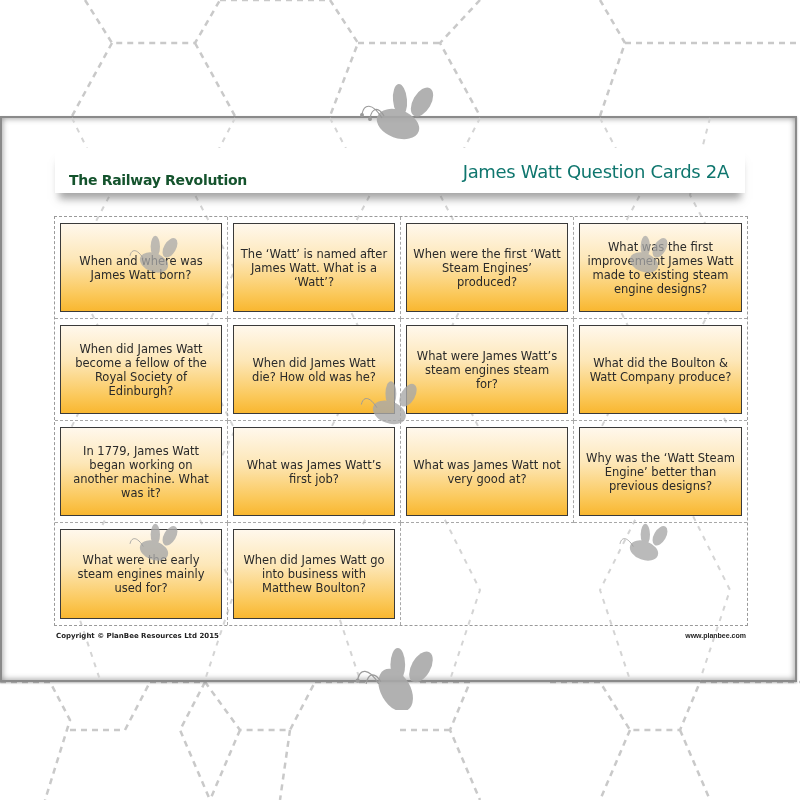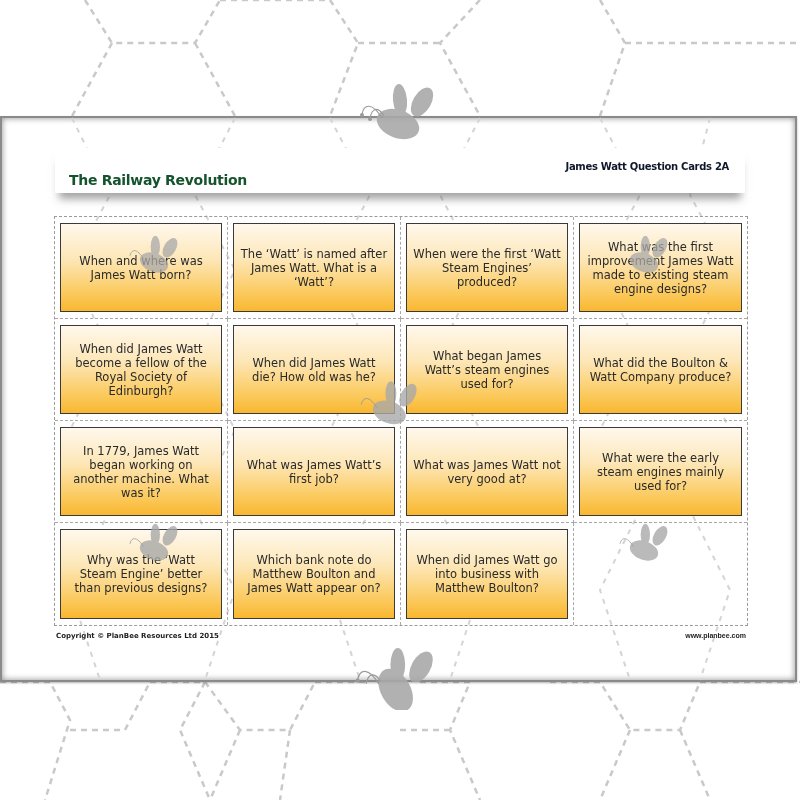--- a/index.html
+++ b/index.html
@@ -5,21 +5,21 @@
   html, body { margin:0; padding:0; }
   body { width:800px; height:800px; position:relative; overflow:hidden; background:#ffffff; font-family:"Liberation Sans", sans-serif; }
   .hexbg { position:absolute; left:0; top:0; width:800px; height:800px; }
   .frame { position:absolute; left:0; top:116px; width:797px; height:566px; background:#ffffff;
            border:2px solid #8a8a8a; box-sizing:border-box;
            box-shadow: inset 0 0 6px rgba(0,0,0,0.45), 0 1px 2px rgba(0,0,0,0.3); }
   .frame-hex { position:absolute; left:0; top:0; width:800px; height:800px; pointer-events:none; }
   .header { position:absolute; left:55px; top:148px; width:690px; height:45px; background:#fff;
             box-shadow: 0 10px 8px -4px rgba(90,90,90,0.55); }
   .header .title-left { position:absolute; left:14px; top:13px; font-weight:bold; font-size:14px; color:#14532d; font-family:"DejaVu Sans", sans-serif; letter-spacing:-0.3px;margin-top:11px; }
-  .header .title-right { position:absolute; right:16px; top:13px; font-weight:bold; font-size:10px; color:#0f172a; font-family:"DejaVu Sans", sans-serif; letter-spacing:-0.3px; }
+  .header .title-right { position:absolute; right:16px; top:13px; font-weight:normal; font-size:18px; color:#0f766e; font-family:"DejaVu Sans", sans-serif; letter-spacing:-0.3px; }
   .grid { position:absolute; left:54px; top:216px; width:694px; height:410px; border:1px dashed #9a9a9a; box-sizing:border-box;
           display:grid; grid-template-columns:repeat(4,1fr); grid-template-rows:repeat(4,1fr); }
   .cell { border-right:1px dashed #a8a8a8; border-bottom:1px dashed #a8a8a8; position:relative; }
   .cell:nth-child(4n) { border-right:none; }
   .cell:nth-child(n+13) { border-bottom:none; }
   .card { position:absolute; left:5px; top:6px; right:5px; bottom:6px; border:1.5px solid #3a3a3a;
           background:linear-gradient(to bottom, #fff8ec 0%, #fde7b8 40%, #fbc95c 80%, #f9b730 100%);
           display:flex; align-items:center; justify-content:center; text-align:center; padding:0 6px; box-sizing:border-box; }
   .card span { font-size:11.5px; line-height:14px; color:#2a2a2a; font-family:"DejaVu Sans", sans-serif; }
   .footer-left { position:absolute; left:56px; top:632px; font-size:7px; font-weight:bold; color:#222; font-family:"DejaVu Sans", sans-serif; }
@@ -100,21 +100,21 @@
         <span>When did James Watt become a fellow of the Royal Society of Edinburgh?</span>
       </div>
     </div>
   <div class="cell">
       <div class="card">
         <span>When did James Watt die? How old was he?</span>
       </div>
     </div>
   <div class="cell">
       <div class="card">
-        <span>What began James Watt’s steam engines used for?</span>
+        <span>What were James Watt’s steam engines steam for?</span>
       </div>
     </div>
   <div class="cell">
       <div class="card">
         <span>What did the Boulton &amp; Watt Company produce?</span>
       </div>
     </div>
   <div class="cell">
       <div class="card">
         <span>In 1779, James Watt began working on another machine. What was it?</span>
@@ -125,31 +125,26 @@
         <span>What was James Watt’s first job?</span>
       </div>
     </div>
   <div class="cell">
       <div class="card">
         <span>What was James Watt not very good at?</span>
       </div>
     </div>
   <div class="cell">
       <div class="card">
+        <span>Why was the ‘Watt Steam Engine’ better than previous designs?</span>
+      </div>
+    </div>
+  <div class="cell">
+      <div class="card">
         <span>What were the early steam engines mainly used for?</span>
-      </div>
-    </div>
-  <div class="cell">
-      <div class="card">
-        <span>Why was the ‘Watt Steam Engine’ better than previous designs?</span>
-      </div>
-    </div>
-  <div class="cell">
-      <div class="card">
-        <span>Which bank note do Matthew Boulton and James Watt appear on?</span>
       </div>
     </div>
   <div class="cell">
       <div class="card">
         <span>When did James Watt go into business with Matthew Boulton?</span>
       </div>
     </div>
 </div>
 
 <div class="footer-left">Copyright © PlanBee Resources Ltd 2015</div>

